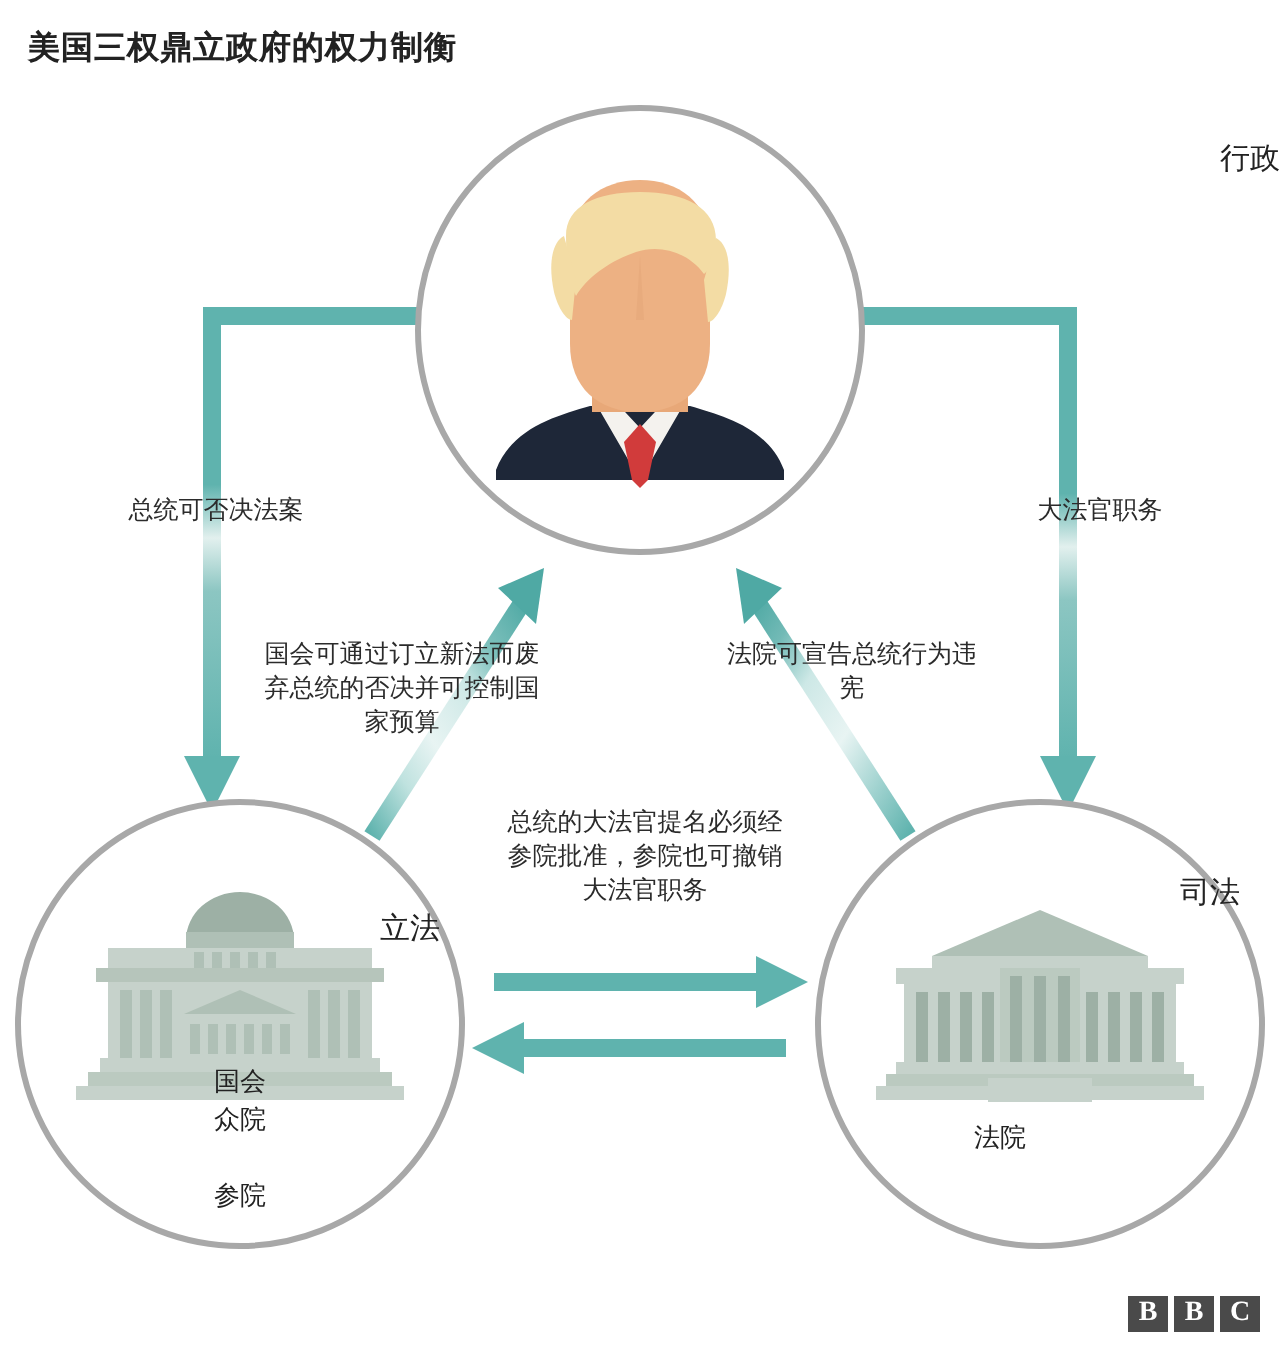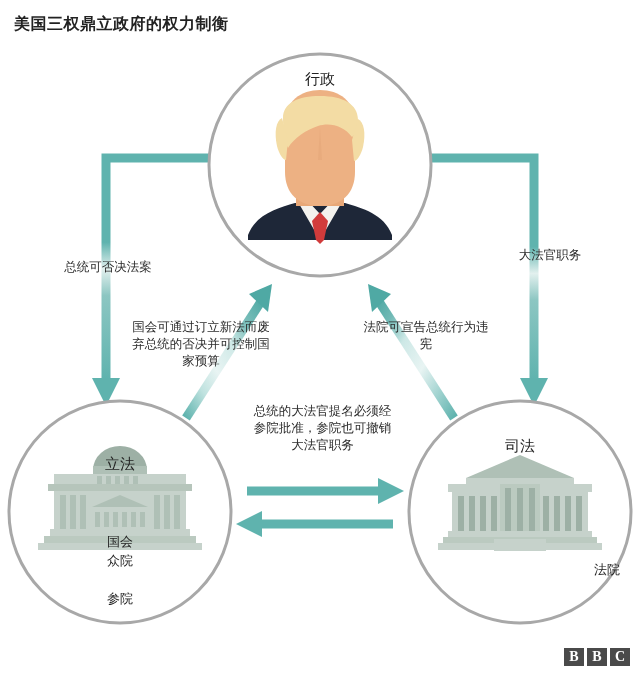--- a/index.html
+++ b/index.html
@@ -38,21 +38,21 @@
     font-size: 12.5px;
     line-height: 17px;
     color: #2b2b2b;
     text-align: center;
     white-space: pre-line;
   }
   .node-title {
     position: absolute;
     font-size: 15px;
     color: #222222;
-    text-align: center;
+    text-align: right;
     white-space: nowrap;
   }
   .node-sub {
     position: absolute;
     font-size: 13px;
     line-height: 19px;
     color: #222222;
     text-align: center;
     white-space: pre-line;
   }
@@ -233,23 +233,23 @@
 
   <div class="node-title" style="left:0; top:70px; width:640px;">行政</div>
 
   <div class="node-title" style="left:20px; top:419px; width:200px;margin-top:36px;">立法</div>
   <div class="node-sub" style="left:20px; top:532px; width:200px;">国会
 众院
 
 参院</div>
 
   <div class="node-title" style="left:420px; top:437px; width:200px;">司法</div>
-  <div class="node-sub" style="left:420px; top:560px; width:200px;text-align:right;">法院</div>
-
-  <div class="lbl" style="left:28px; top:258px; width:160px;">总统可否决法案</div>
+  <div class="node-sub" style="left:400px; top:560px; width:200px;">法院</div>
+
+  <div class="lbl" style="left:28px; top:246px; width:160px;">总统可否决法案</div>
 
   <div class="lbl" style="left:470px; top:246px; width:160px;">大法官职务</div>
 
   <div class="lbl" style="left:106px; top:318px; width:190px;">国会可通过订立新法而废
 弃总统的否决并可控制国
 家预算</div>
 
   <div class="lbl" style="left:336px; top:318px; width:180px;">法院可宣告总统行为违
 宪</div>
 

